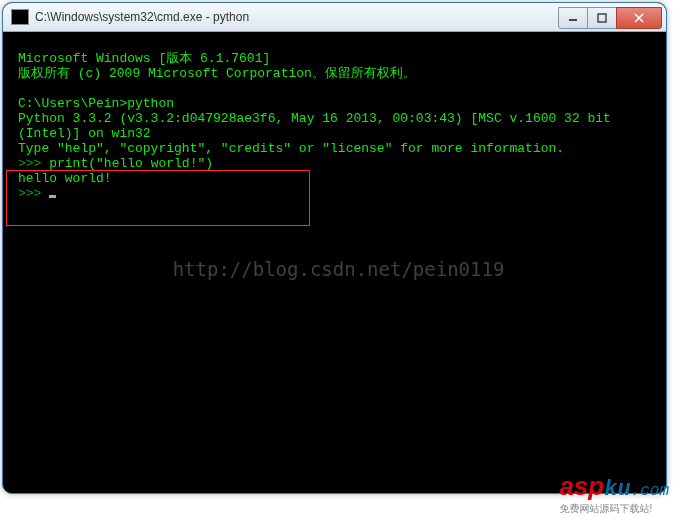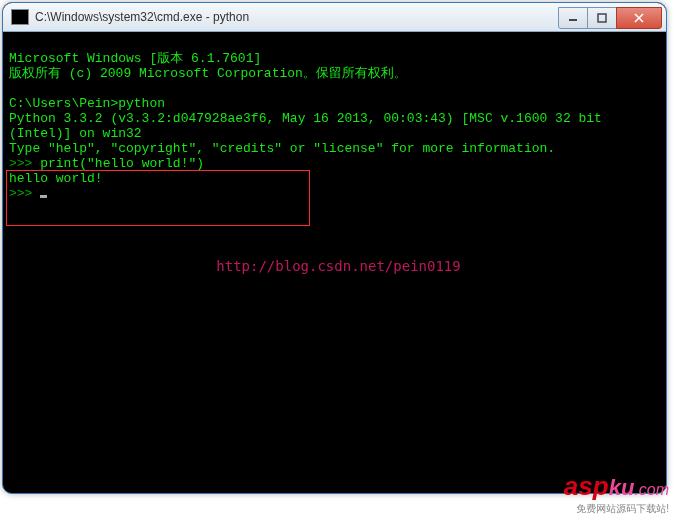--- a/index.html
+++ b/index.html
@@ -64,21 +64,21 @@
   }
   .win-btn:first-child { border-radius: 0 0 0 3px; }
   .win-btn.close {
     width: 44px;
     background: linear-gradient(to bottom, #e78b7e, #d4513d);
     color: #fff;
     border-color: #a83a2a;
     border-radius: 0 0 3px 0;
   }
   .term {
-    padding: 4px 6px;
+    padding: 4px 15px;
     font-family: "Consolas","Courier New",monospace;
     font-size: 13px;
     line-height: 15px;
     color: #00b400;
     white-space: pre-wrap;
     position: relative;
     height: calc(100% - 36px);
   }
   .term .bright { color: #17e617; }
   .term .pale { color: #05a205; }
@@ -97,38 +97,38 @@
     height: 3px;
     background: #aaa;
     vertical-align: -1px;
   }
   .watermark-center {
     position: absolute;
     left: 0;
     right: 0;
     top: 258px;
     text-align: center;
-    color: #be185d;
+    color: #404040;
     font-family: Consolas, monospace;
-    font-size: 14px;
+    font-size: 19px;
     pointer-events: none;
   }
   .watermark-logo {
     position: absolute;
     right: 8px;
     bottom: 6px;
     font-family: Arial, sans-serif;
     font-size: 26px;
     font-weight: bold;
     font-style: italic;
     color: #d80012;
     pointer-events: none;
   }
-  .watermark-logo .gray { color: #ec4899; font-size: 22px; }
-  .watermark-logo .sub { font-size: 10px; color: #888; font-style: normal; font-weight: normal; display: block; text-align: right; letter-spacing: 0; }
+  .watermark-logo .gray { color: #0369a1; font-size: 22px; font-family: Liberation Mono, monospace; }
+  .watermark-logo .sub { font-size: 10px; color: #888; font-style: normal; font-weight: normal; display: block; letter-spacing: 0; }
 </style>
 </head>
 <body>
 
 <div class="window">
   <div class="titlebar">
     <div class="app-icon"></div>
     <div class="title-text">C:\Windows\system32\cmd.exe - python</div>
     <div class="win-controls">
       <div class="win-btn">

